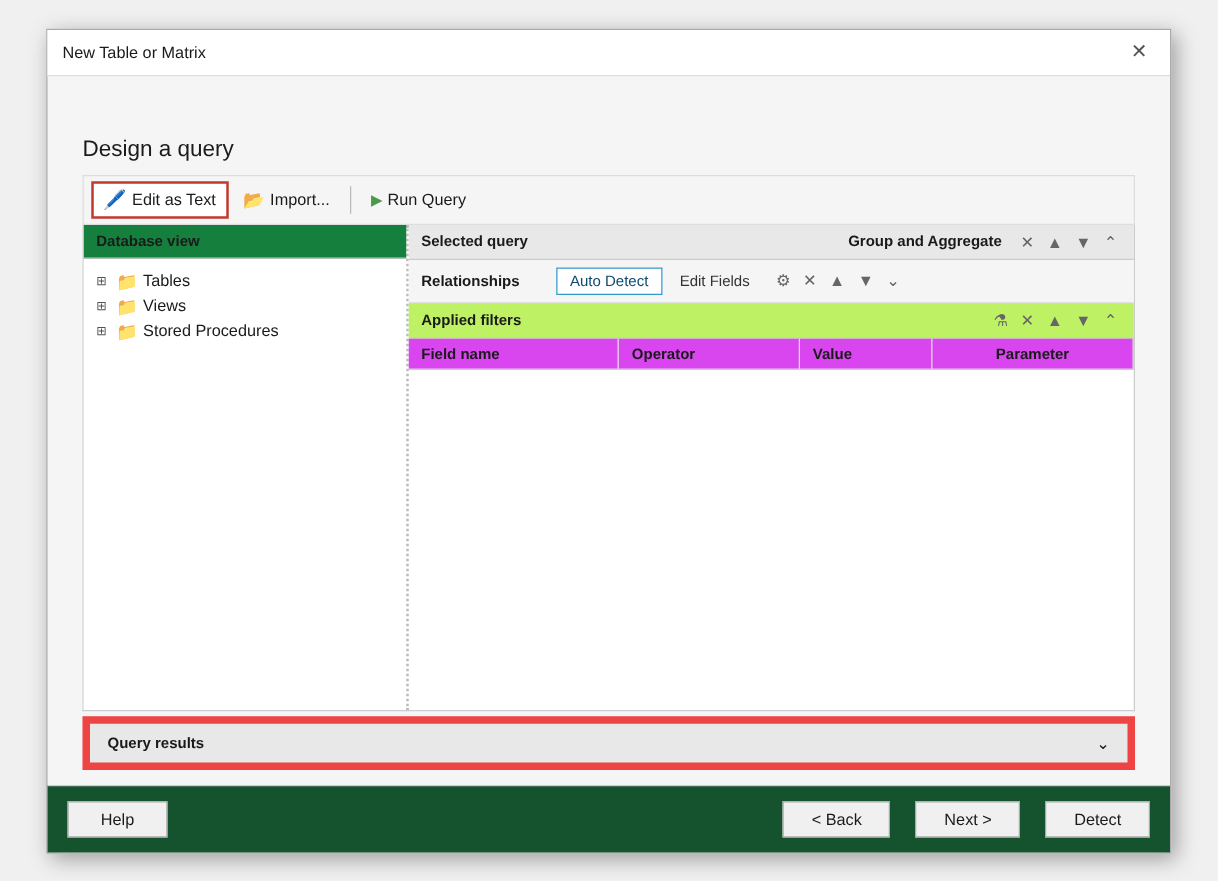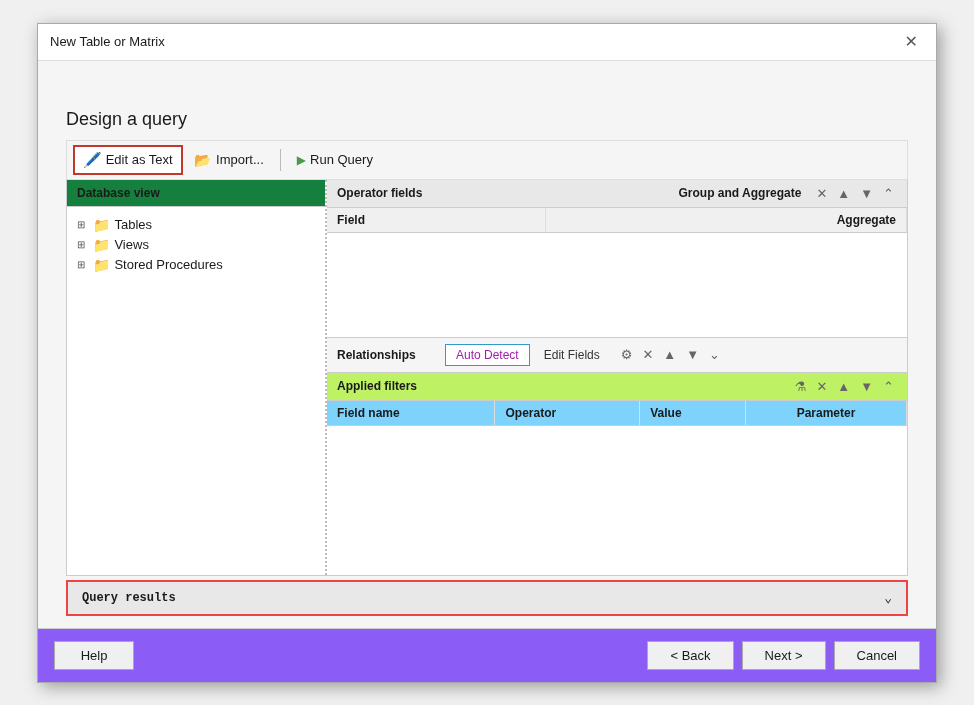--- a/index.html
+++ b/index.html
@@ -196,21 +196,21 @@
       font-weight: 700;
       font-size: 12px;
       min-width: 100px;
     }
     .auto-detect-btn {
       border: 1px solid #3399cc;
       background: #fff;
       padding: 3px 10px;
       font-size: 12px;
       cursor: pointer;
-      color: #a21caf;
+      color: #0c4a6e;
     }
     .edit-fields-btn {
       background: none;
       border: none;
       font-size: 12px;
       cursor: pointer;
       color: #333;
       padding: 3px 6px;
     }
     
@@ -223,60 +223,59 @@
       align-items: center;
       justify-content: space-between;
       border-bottom: 1px solid #ccc;
     }
     .filters-table {
       width: 100%;
       border-collapse: collapse;
       font-size: 13px;
     }
     .filters-table th {
-      background: #7dd3fc;
+      background: #d946ef;
       border-bottom: 1px solid #ccc;
       border-right: 1px solid #ddd;
       padding: 5px 10px;
       text-align: left;
       font-weight: 600;
       font-size: 12px;
     }
     .filters-body {
       min-height: 90px;
     }
     
     .query-results-bar {
       display: flex;
       align-items: center;
       justify-content: space-between;
       padding: 8px 14px;
       background: #e8e8e8;
       border-top: 1px solid #ccc;
-      border: 2px solid #ef4444;
+      border: 6px solid #ef4444;
       margin-top: 4px;
       cursor: pointer;
-      font-family: Liberation Mono, monospace;
     }
     .query-results-label {
       font-weight: 600;
       font-size: 12px;
     }
     
     .footer {
       display: flex;
       align-items: center;
       justify-content: space-between;
       padding: 12px 16px;
       border-top: 1px solid #ccc;
-      background: #8b5cf6;
+      background: #14532d;
     }
     .footer-right {
       display: flex;
-      gap: 8px;
+      gap: 20px;
     }
     .footer-btn {
       padding: 6px 22px;
       border: 1px solid #aaa;
       background: #f0f0f0;
       cursor: pointer;
       font-size: 13px;
       color: #1a1a1a;
       min-width: 80px;
     }
@@ -331,42 +330,30 @@
             <span class="tree-expand">⊞</span>
             <span class="folder-emoji">📁</span>
             <span>Stored Procedures</span>
           </div>
         </div>
       </div>
 
       <div class="right-panel">
 
         <div class="section-header">
-          <span>Operator fields</span>
+          <span>Selected query</span>
           <div class="section-controls">
             <span style="font-weight:600;margin-right:8px;">Group and Aggregate</span>
             <button class="icon-btn">✕</button>
             <button class="icon-btn">▲</button>
             <button class="icon-btn">▼</button>
             <button class="icon-btn">⌃</button>
           </div>
         </div>
 
-        <div class="selected-fields-body">
-          <table class="fields-table">
-            <thead>
-              <tr>
-                <th>Field</th>
-                <th style="text-align:right;">Aggregate</th>
-              </tr>
-            </thead>
-            <tbody>
-            </tbody>
-          </table>
-        </div>
 
         <div class="relationships-row">
           <span class="rel-label">Relationships</span>
           <button class="auto-detect-btn">Auto Detect</button>
           <button class="edit-fields-btn">Edit Fields</button>
           <div class="section-controls" style="margin-left:4px;">
             <button class="icon-btn">⚙</button>
             <button class="icon-btn">✕</button>
             <button class="icon-btn">▲</button>
             <button class="icon-btn">▼</button>
@@ -406,16 +393,16 @@
       <span class="query-results-label">Query results</span>
       <span>⌄</span>
     </div>
   </div>
 
   <div class="footer">
     <button class="footer-btn">Help</button>
     <div class="footer-right">
       <button class="footer-btn">&lt; Back</button>
       <button class="footer-btn">Next &gt;</button>
-      <button class="footer-btn">Cancel</button>
+      <button class="footer-btn">Detect</button>
     </div>
   </div>
 </div>
 
 </body></html>

